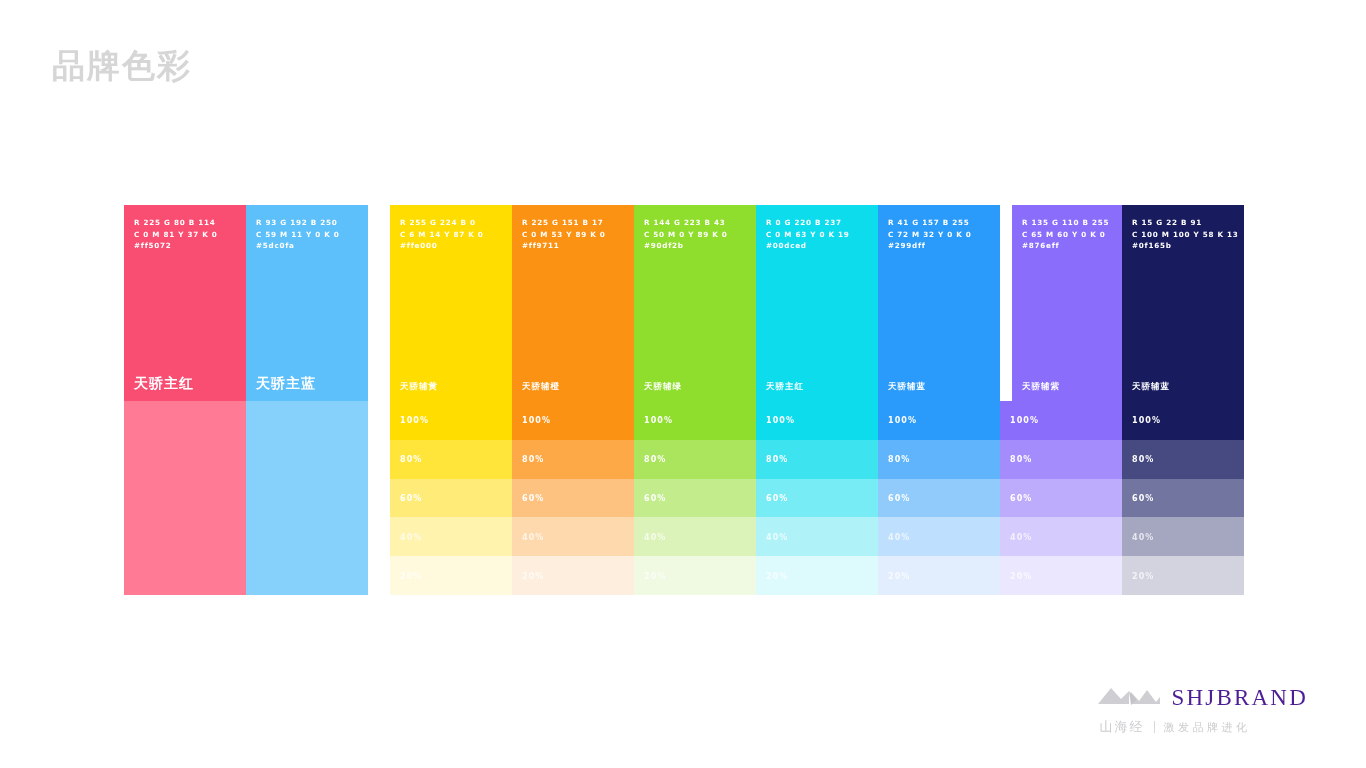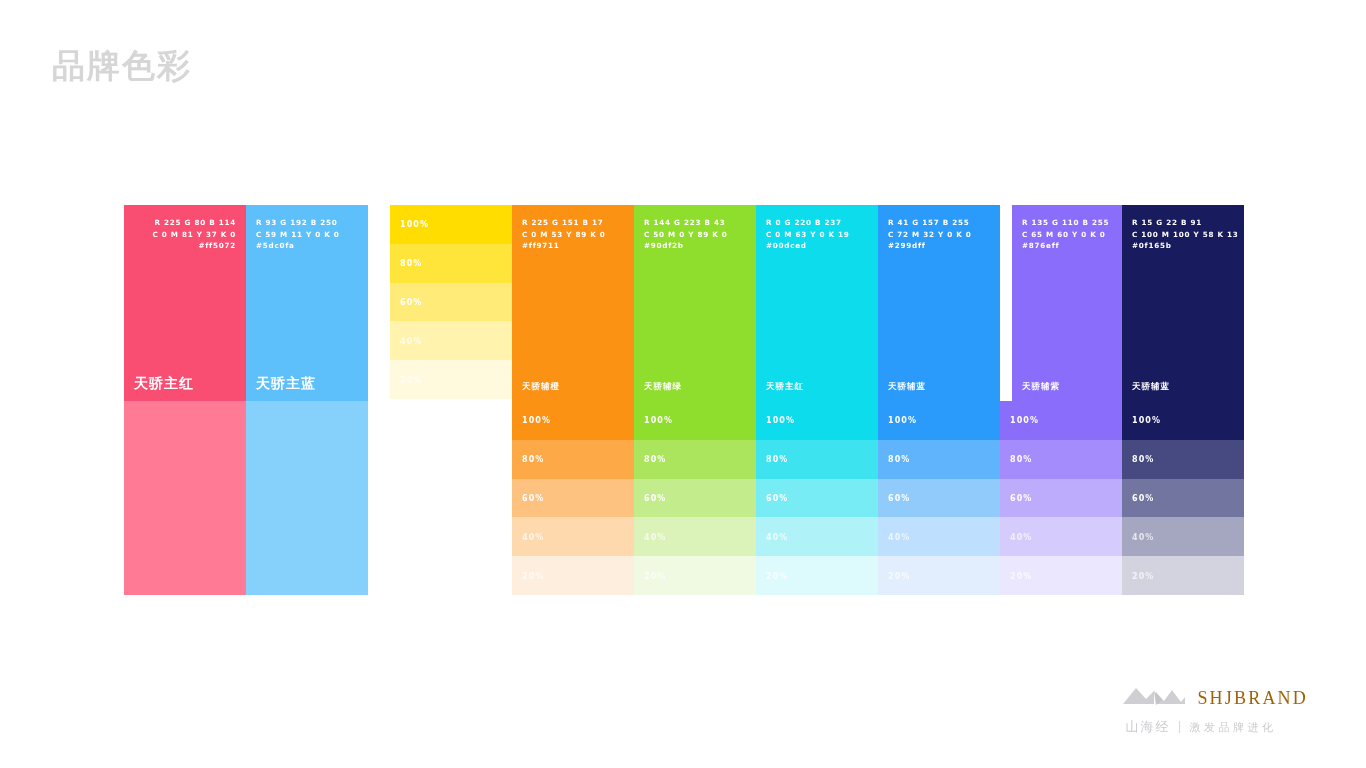--- a/index.html
+++ b/index.html
@@ -137,23 +137,23 @@
     align-items: flex-start;
   }
   .logo-top {
     display: flex;
     align-items: center;
     gap: 12px;
   }
   .logo-mark { display: block; }
   .logo-word {
     font-family: "Liberation Serif", "DejaVu Serif", serif;
-    font-size: 18px;
+    font-size: 23px;
     letter-spacing: 2.2px;
-    color: #a16207;
+    color: #4c1d95;
     line-height: 26px;
     white-space: nowrap;
   }
   .logo-sub {
     display: flex;
     align-items: center;
     gap: 9px;
     margin-top: 7px;
     margin-left: 2px;
   }
@@ -180,21 +180,21 @@
 
 <div class="slide">
 
   <div class="page-title">品牌色彩</div>
 
   <div class="palette-area">
 
     <div class="primary-group">
 
       <div class="primary-col">
-        <div class="primary-main" style="background: rgb(249, 77, 114); text-align: right;">
+        <div class="primary-main" style="background: rgb(249, 77, 114);">
           <div class="spec-line">R 225 G 80 B 114</div>
           <div class="spec-line">C 0 M 81 Y 37 K 0</div>
           <div class="spec-line">#ff5072</div>
           <div class="primary-name">天骄主红</div>
         </div>
         <div class="primary-tint" style="background: rgb(255, 122, 148);"></div>
       </div>
 
       <div class="primary-col">
         <div class="primary-main" style="background: rgb(93, 192, 250);">
@@ -203,20 +203,26 @@
           <div class="spec-line">#5dc0fa</div>
           <div class="primary-name">天骄主蓝</div>
         </div>
         <div class="primary-tint" style="background: rgb(133, 209, 251);"></div>
       </div>
 
     </div>
 
     <div class="secondary-group" id="secondary-group">
         <div class="sec-col">
+          <div class="sec-head" style="background: rgb(255, 221, 0);">
+            <div class="spec-line">R 255 G 224 B 0</div>
+            <div class="spec-line">C 6 M 14 Y 87 K 0</div>
+            <div class="spec-line">#ffe000</div>
+            <div class="sec-name">天骄辅黄</div>
+          </div>
           <div class="tint-row" style="background: rgb(255, 221, 0);">
             <div class="tint-label">100%</div>
           </div>
           <div class="tint-row" style="background: rgb(255, 228, 58);">
             <div class="tint-label">80%</div>
           </div>
           <div class="tint-row" style="background: rgb(255, 236, 120);">
             <div class="tint-label">60%</div>
           </div>
           <div class="tint-row" style="background: rgb(255, 243, 173);">

